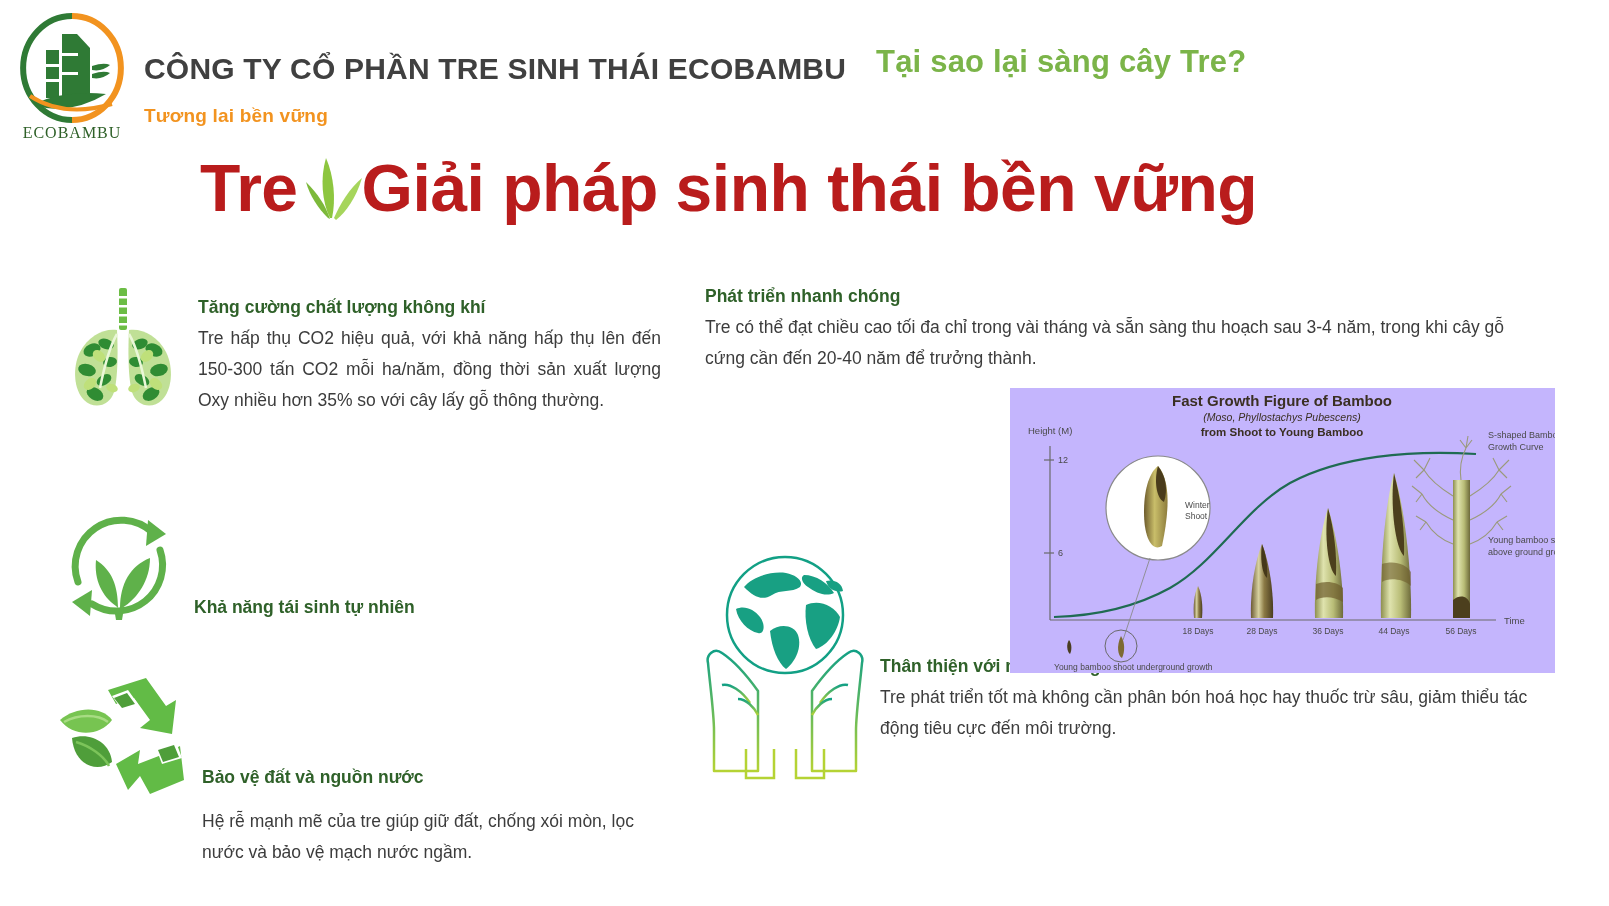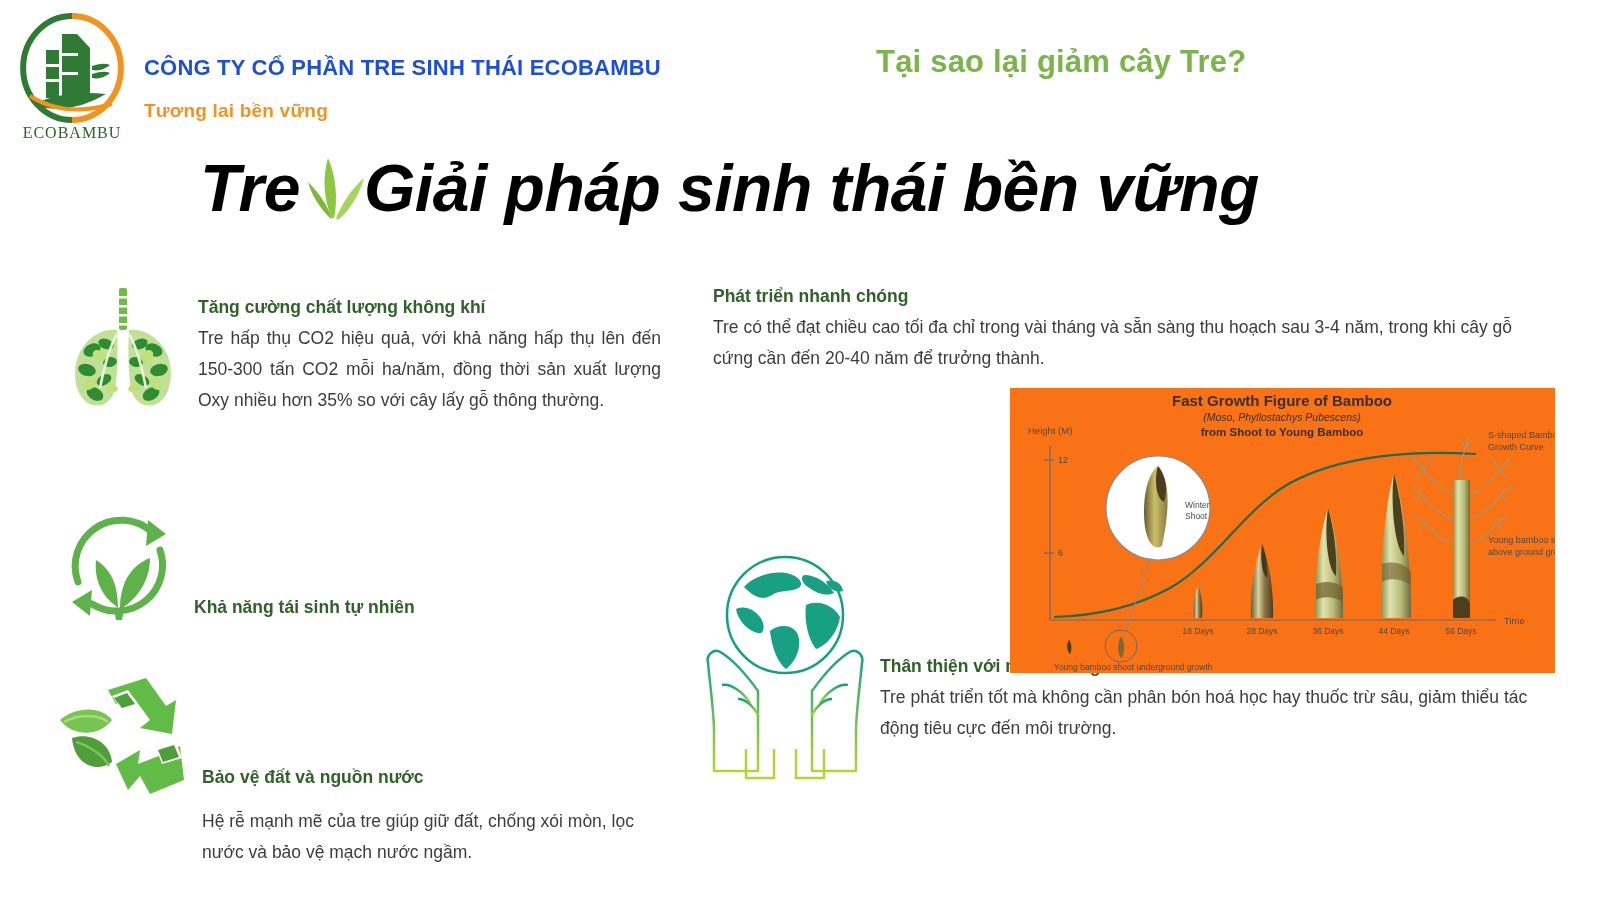--- a/index.html
+++ b/index.html
@@ -10,43 +10,42 @@
     overflow: hidden;
   }
   .page { position: relative; width: 1609px; height: 906px; background:#fff; }
 
   
   .brand { position:absolute; left:14px; top:8px; display:flex; align-items:center; gap:14px; }
   .logo-wrap { width:116px; height:132px; position:relative; }
   .logo-svg { display:block; }
   .brand-text { padding-top:30px; }
   .brand-name {
-    font-size:22px; font-weight:bold; color:#1d4ed8; letter-spacing:.2px;
+    font-size:30px; font-weight:bold; color:#404040; letter-spacing:.2px;
     white-space:nowrap; line-height:1.2;
   }
   .brand-slogan {
     font-size:19px; font-weight:bold; color:#f2931f; letter-spacing:.2px;
     margin-top:18px; line-height:1.2;
   }
 
   .header-question {
     position:absolute; left:876px; top:44px;
     font-size:31px; font-weight:bold; color:#7bb449; letter-spacing:.2px;
     white-space:nowrap;
   }
 
   
   .big-title {
     position:absolute; left:200px; top:152px;
     display:flex; align-items:center; white-space:nowrap;
   }
   .big-title .word {
-    font-size:66px; font-weight:bold; color:#000000; letter-spacing:-.5px;
+    font-size:66px; font-weight:bold; color:#b91c1c; letter-spacing:-.5px;
     line-height:1.1;
-    font-style:italic;
   }
   .leaf-mark { width:66px; height:72px; margin:0 -4px 0 2px; display:block; }
 
   
   .col-left  { position:absolute; left:38px;  top:278px; width:640px; }
   .col-right { position:absolute; left:700px; top:285px; width:880px; }
 
   .feature { display:flex; align-items:flex-start; }
   .feature + .feature { margin-top:0; }
 
@@ -70,32 +69,32 @@
 
   .lf1 .ficon { width:126px; margin-left:22px; margin-top:6px; }
   .lf2 .ficon { width:126px; margin-left:18px; margin-top:28px; }
   .lf3 .ficon { width:140px; margin-left:8px;  margin-top:14px; }
 
   .lf1 .ftext { padding-left:12px; padding-top:18px; max-width:475px; }
   .lf2 .ftext { padding-left:12px; padding-top:108px; max-width:475px; }
   .lf3 .ftext { padding-left:8px;  padding-top:108px; max-width:475px; }
 
   
-  .rf1 { position:absolute; left:13px; top:0; width:840px;align-items:center; }
+  .rf1 { position:absolute; left:5px; top:0; width:840px;align-items:center; }
   .rf1 .f-body { text-align:left; }
 
   .rf2 { position:absolute; left:0px; top:250px; width:880px; display:flex; }
   .rf2 .ficon { width:170px; margin-top:0px; }
   .rf2 .ftext { padding-left:10px; padding-top:120px; max-width:660px; }
   .rf2 .f-body { text-align:left; }
 
   
   .chart-box {
     position:absolute; left:1010px; top:388px; width:545px; height:285px;
-    background:#f97316;
+    background:#c4b5fd;
   }
   .chart-svg { display:block; }
 </style>
 </head>
 <body>
 
 <div class="page">
 
   <div class="brand">
     <div class="logo-wrap">
@@ -120,21 +119,21 @@
       </svg>
       <div style="position:absolute;left:0;bottom:-2px;width:116px;text-align:center;
                   font-family:'Liberation Serif',serif;font-size:16px;letter-spacing:1px;color:#2f6129;">ECOBAMBU</div>
     </div>
     <div class="brand-text">
       <div class="brand-name">CÔNG TY CỔ PHẦN TRE SINH THÁI ECOBAMBU</div>
       <div class="brand-slogan">Tương lai bền vững</div>
     </div>
   </div>
 
-  <div class="header-question">Tại sao lại giảm cây Tre?</div>
+  <div class="header-question">Tại sao lại sàng cây Tre?</div>
 
   <div class="big-title">
     <span class="word">Tre</span>
     <svg class="leaf-mark" viewBox="0 0 66 72">
       <path d="M30 66 C22 50 20 26 26 6 C34 24 36 48 32 66 Z" fill="#8dc63f"></path>
       <path d="M34 66 C40 52 50 36 62 26 C56 46 46 60 36 68 Z" fill="#a6d55c"></path>
       <path d="M28 66 C18 56 10 44 6 30 C18 42 26 54 30 67 Z" fill="#7cb93a"></path>
     </svg>
     <span class="word">Giải pháp sinh thái bền vững</span>
   </div>

